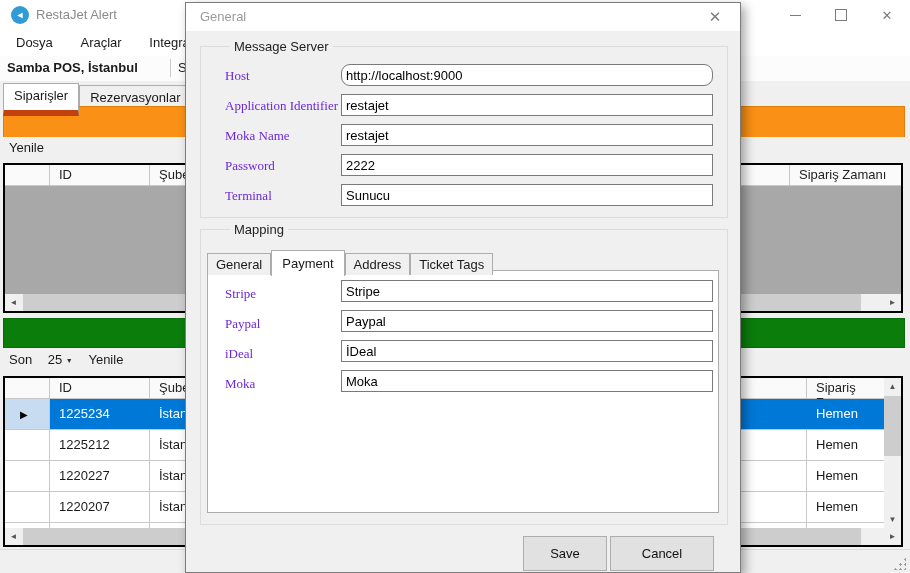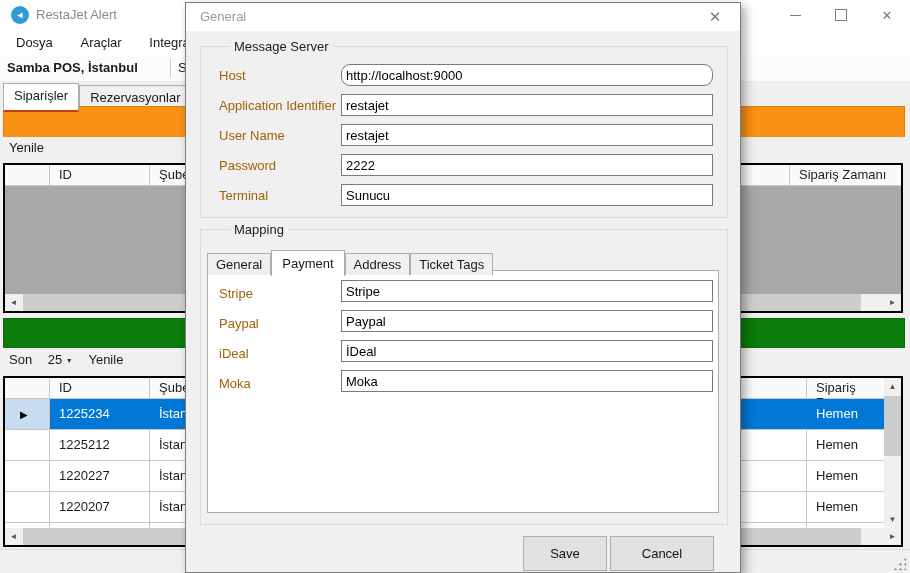--- a/index.html
+++ b/index.html
@@ -17,21 +17,21 @@
   .max-glyph{display:inline-block;width:10px;height:10px;border:1px solid #7c7c7c;}
   .close-glyph{font-size:13px;color:#7c7c7c;}
   .menubar{left:0;top:30px;width:910px;height:26px;background:#ffffff;}
   .menu-item{display:inline-block;padding:5px 12px 0 12px;height:21px;}
   .toolbar{left:0;top:56px;width:910px;height:25px;background:#fcfcfc;border-bottom:1px solid #ececec;}
   .store-label{left:7px;top:4px;font-weight:bold;}
   .tb-sep{left:170px;top:3px;width:1px;height:18px;background:#c8c8c8;}
   .next-label{left:178px;top:4px;white-space:nowrap;}
   .tabstrip{left:0;top:81px;width:910px;height:25px;background:#f0f0f0;}
   .main-tab{border:1px solid #acacac;padding:4px 10px 0 10px;background:#f0f0f0;height:19px;}
-  .main-tab.active{background:#ffffff;border-bottom:2px solid #c2410c;height:22px;margin-top:-2px;z-index:2;}
+  .main-tab.active{background:#ffffff;border-bottom:6px solid #c2410c;height:22px;margin-top:-2px;z-index:2;}
   
   .bar{left:3px;width:900px;height:30px;}
   .bar.orange{top:106px;background:#fa9015;border:1px solid #e07e0a;}
   .bar.green{top:318px;background:#0b7d0b;border:1px solid #0a6c0a;height:28px;}
   .strip{left:0;width:910px;height:25px;background:#f0f0f0;}
   .linkbtn{padding:3px 6px;display:inline-block;cursor:default;}
   
   .tbl{left:3px;width:900px;background:#a8a8a8;border:2px solid #000;box-sizing:border-box;}
   .grid-hdr{display:flex;height:20px;background:#fafafa;border-bottom:1px solid #c8c8c8;}
   .hcell{border-right:1px solid #c8c8c8;box-sizing:border-box;padding:2px 0 0 9px;color:#222;background:#fafafa;}
@@ -58,21 +58,21 @@
     clip-path:polygon(100% 0,100% 100%,0 100%);}
   
   .dialog{left:185px;top:2px;width:556px;height:571px;background:#f0f0f0;border:1px solid #7c7c7c;
     box-sizing:border-box;box-shadow:4px 4px 10px rgba(0,0,0,.35);z-index:10;}
   .dlg-titlebar{left:0;top:0;width:100%;height:28px;background:#ffffff;}
   .dlg-title{left:14px;top:6px;color:#9a9a9a;}
   .dlg-close{right:8px;top:0;width:34px;height:28px;display:flex;align-items:center;justify-content:center;
     color:#7a7a7a;font-size:15px;}
   .groupbox{border:1px solid #dcdcdc;box-sizing:border-box;}
   .legend{position:absolute;top:-8px;left:9px;background:#f0f0f0;padding:0 4px;color:#222;margin-left:20px;}
-  .flabel{position:absolute;left:33px;height:20px;line-height:20px;color:#a16207;}
+  .flabel{position:absolute;left:39px;height:20px;line-height:20px;color:#6d28d9;font-family:Liberation Serif, serif;}
   .tb{position:absolute;left:155px;width:362px;height:20px;border:1px solid #7a7a7a;background:#fff;
     font-family:"Liberation Sans","DejaVu Sans",sans-serif;font-size:13px;padding:0 4px;box-sizing:content-box;}
   .dlg-tabs{position:absolute;left:21px;top:246px;display:flex;align-items:flex-end;z-index:2;}
   .dlg-tab{border:1px solid #acacac;border-bottom:none;background:#f0f0f0;padding:3px 8px;height:15px;}
   .dlg-tab.active{background:#fff;padding:5px 10px;position:relative;top:1px;}
   .tabpage{position:absolute;left:21px;top:267px;width:512px;height:243px;background:#fff;
     border:1px solid #acacac;box-sizing:border-box;}
   .btn{position:absolute;height:35px;background:#e1e1e1;border:1px solid #adadad;
     display:flex;align-items:center;justify-content:center;font-size:13px;color:#111;box-sizing:border-box;}
 </style>
@@ -204,21 +204,21 @@
       </div>
     </div>
 
     <div class="abs groupbox" style="left:14px;top:43px;width:528px;height:172px;">
       <span class="legend">Message Server</span>
     </div>
     <span class="flabel" style="top:63px;">Host</span>
     <input class="tb" style="top: 61px; border-radius: 9px;" value="http://localhost:9000">
     <span class="flabel" style="top:93px;">Application Identifier</span>
     <input class="tb" style="top: 91px;" value="restajet">
-    <span class="flabel" style="top:123px;">User Name</span>
+    <span class="flabel" style="top:123px;">Moka Name</span>
     <input class="tb" style="top: 121px;" value="restajet">
     <span class="flabel" style="top:153px;">Password</span>
     <input class="tb" style="top: 151px;" value="2222">
     <span class="flabel" style="top:183px;">Terminal</span>
     <input class="tb" style="top: 181px;" value="Sunucu">
 
     <div class="abs groupbox" style="left:14px;top:226px;width:528px;height:296px;">
       <span class="legend">Mapping</span>
     </div>
     <div class="dlg-tabs">

